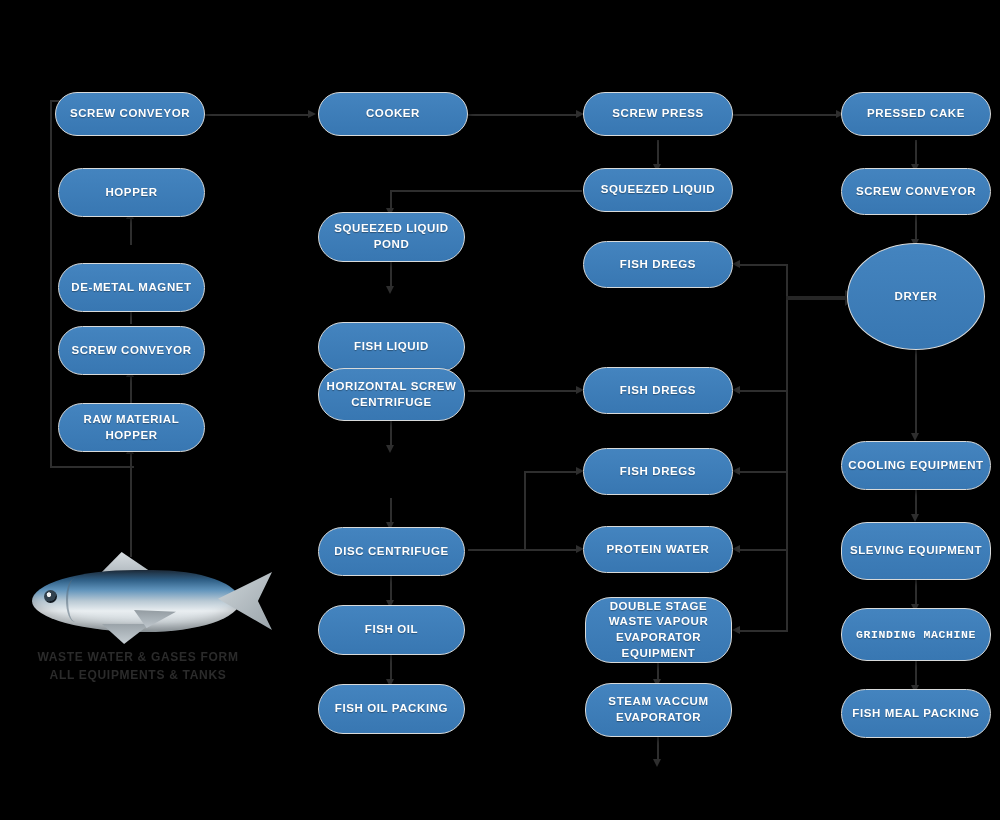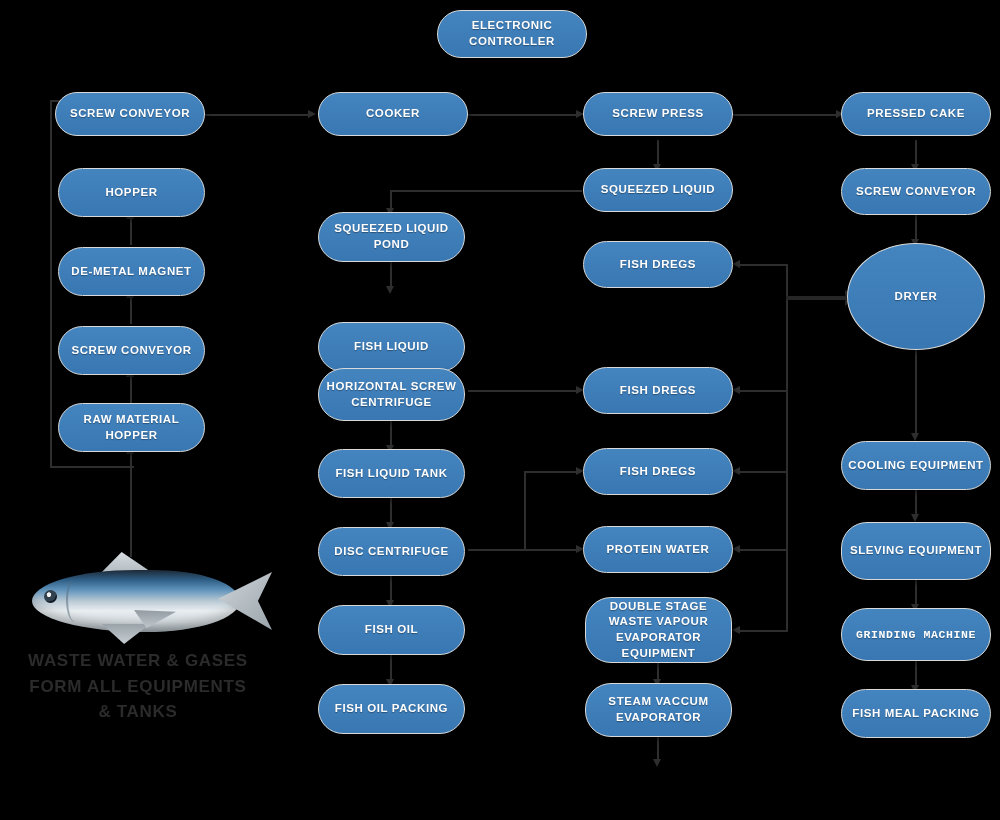--- a/index.html
+++ b/index.html
@@ -37,21 +37,21 @@
   .arrow.down{border-left:4.5px solid transparent;border-right:4.5px solid transparent;border-top:8px solid #2e2e2e;}
   .arrow.up{border-left:4.5px solid transparent;border-right:4.5px solid transparent;border-bottom:8px solid #2e2e2e;}
   .arrow.right{border-top:4.5px solid transparent;border-bottom:4.5px solid transparent;border-left:8px solid #2e2e2e;}
   .arrow.left{border-top:4.5px solid transparent;border-bottom:4.5px solid transparent;border-right:8px solid #2e2e2e;}
   .arrow.right.big{border-top:8px solid transparent;border-bottom:8px solid transparent;border-left:13px solid #262626;}
 
   #waste-label{
     position:absolute;
     color:#2b2b2b;
     font-weight:700;
-    font-size:17px;
+    font-size:12px;
     letter-spacing:0.7px;
     line-height:1.5;
     text-align:center;
     width:220px;
     left:28px;
     top:648px;
   }
 
   
   #fish-img{position:absolute;left:10px;top:548px;width:262px;height:110px;}
@@ -193,55 +193,53 @@
 
   <div class="line v" style="left:915px;top:661px;height:28px;"></div>
   <div class="arrow down" style="left:911px;top:685px;"></div>
 
   <div class="line v" style="left:657px;top:663px;height:20px;"></div>
   <div class="arrow down" style="left:653px;top:679px;"></div>
 
   <div class="line v" style="left:657px;top:737px;height:26px;"></div>
   <div class="arrow down" style="left:653px;top:759px;"></div>
 
-  <div class="node" style="left:437px;top:10px;width:150px;height:48px;">ELECTRONIC CONTROLLER</div>
 
   <div class="node" style="left:55px;top:92px;width:150px;height:44px;">SCREW CONVEYOR</div>
 
   <div class="node" style="left:318px;top:92px;width:150px;height:44px;">COOKER</div>
 
   <div class="node" style="left:583px;top:92px;width:150px;height:44px;">SCREW PRESS</div>
 
   <div class="node" style="left:841px;top:92px;width:150px;height:44px;">PRESSED CAKE</div>
 
   <div class="node" style="left:58px;top:168px;width:147px;height:49px;">HOPPER</div>
 
   <div class="node" style="left:583px;top:168px;width:150px;height:44px;">SQUEEZED LIQUID</div>
 
   <div class="node" style="left:841px;top:168px;width:150px;height:47px;">SCREW CONVEYOR</div>
 
-  <div class="node" style="left:58px;top:247px;width:147px;height:49px;">DE-METAL MAGNET</div>
+  <div class="node" style="left:58px;top:263px;width:147px;height:49px;">DE-METAL MAGNET</div>
 
   <div class="node" style="left:318px;top:212px;width:147px;height:50px;">SQUEEZED LIQUID POND</div>
 
   <div class="node" style="left:583px;top:241px;width:150px;height:47px;">FISH DREGS</div>
 
   <div class="node ellipse" style="left:847px;top:243px;width:138px;height:107px;">DRYER</div>
 
   <div class="node" style="left:58px;top:326px;width:147px;height:49px;">SCREW CONVEYOR</div>
 
   <div class="node" style="left:318px;top:290px;width:147px;height:50px;margin-top:32px;">FISH LIQUID</div>
 
   <div class="node" style="left:58px;top:403px;width:147px;height:49px;">RAW MATERIAL HOPPER</div>
 
   <div class="node" style="left:318px;top:368px;width:147px;height:53px;">HORIZONTAL SCREW CENTRIFUGE</div>
 
   <div class="node" style="left:583px;top:367px;width:150px;height:47px;">FISH DREGS</div>
 
-  <div class="node" style="left:318px;top:449px;width:147px;height:49px;">FISH LIQUID TANK</div>
 
   <div class="node" style="left:583px;top:448px;width:150px;height:47px;">FISH DREGS</div>
 
   <div class="node" style="left:841px;top:441px;width:150px;height:49px;">COOLING EQUIPMENT</div>
 
   <div class="node" style="left:318px;top:527px;width:147px;height:49px;">DISC CENTRIFUGE</div>
 
   <div class="node" style="left:583px;top:526px;width:150px;height:47px;">PROTEIN WATER</div>
 
   <div class="node" style="left:841px;top:522px;width:150px;height:58px;">SLEVING EQUIPMENT</div>

